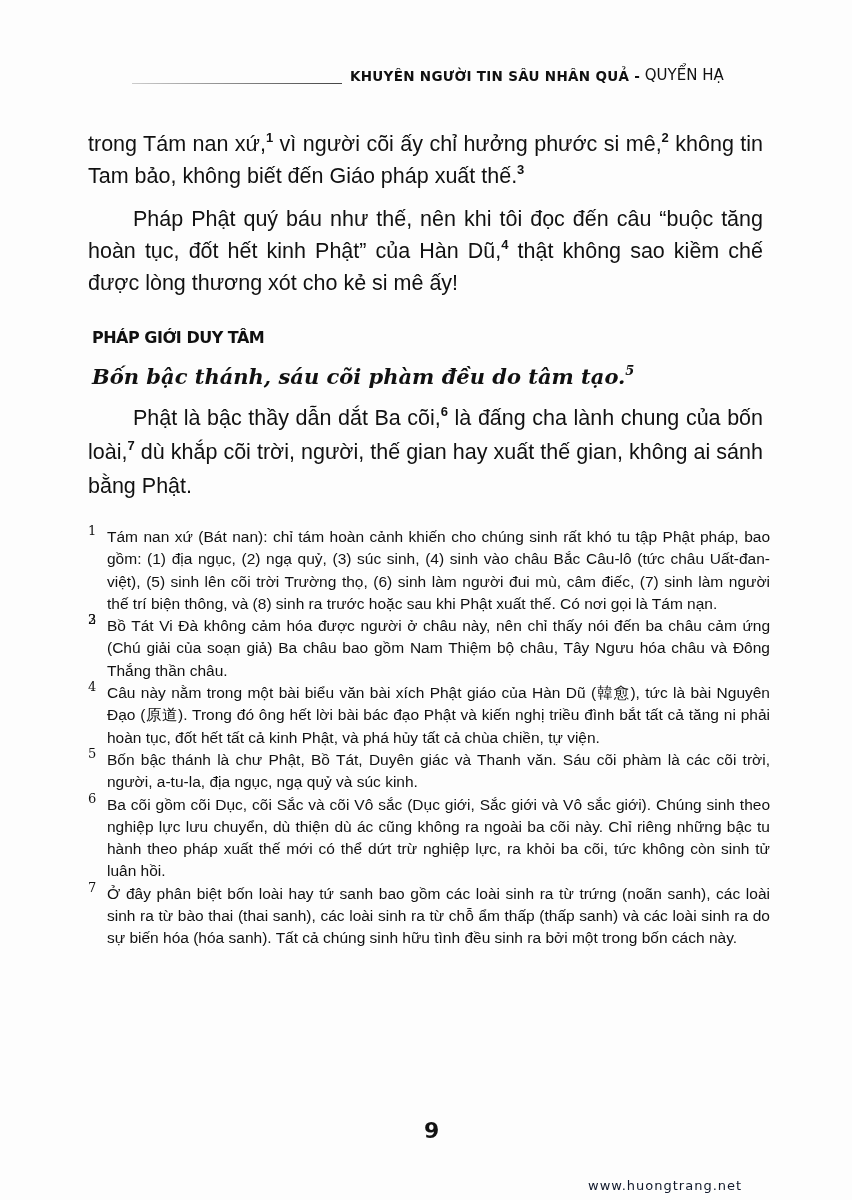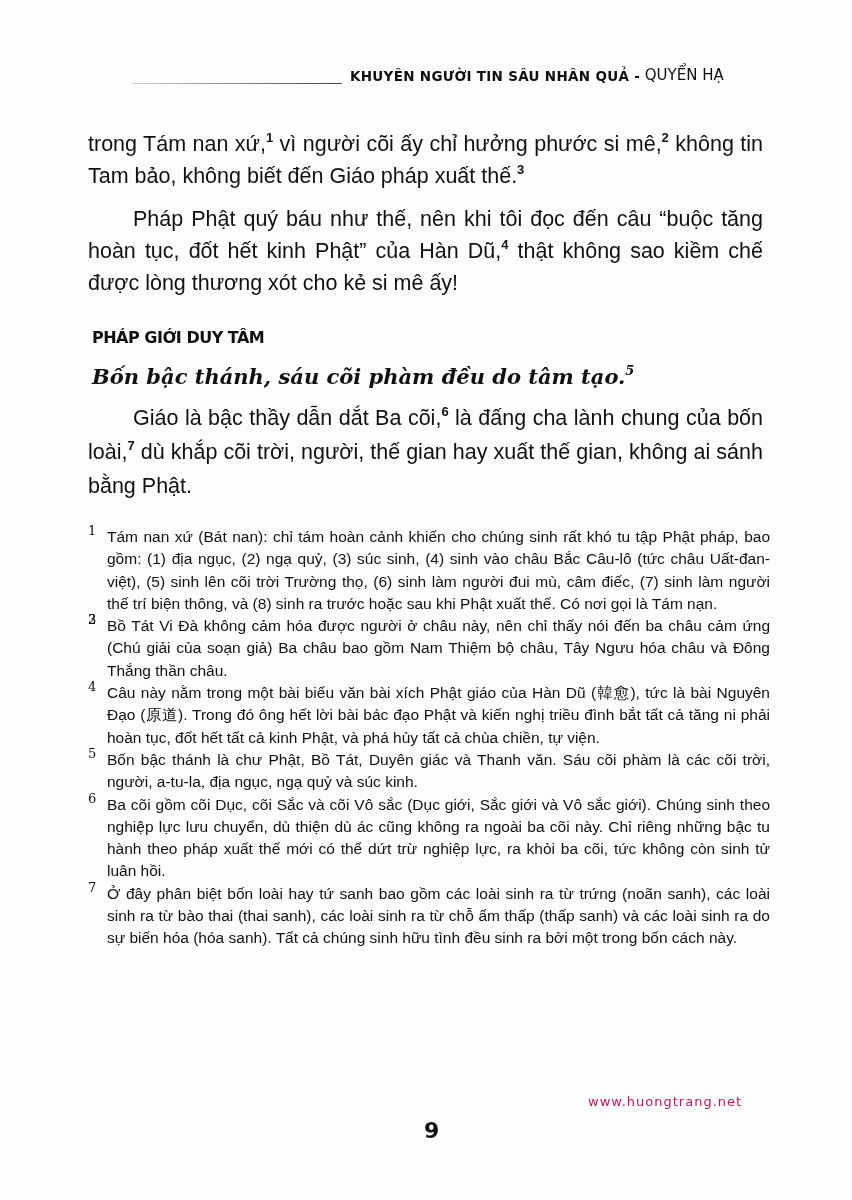--- a/index.html
+++ b/index.html
@@ -18,21 +18,21 @@
     sup { font-size: 13px; font-weight: bold; line-height: 0; vertical-align: 9px; }
     .p1 { top: 128px; }
     .p2 { top: 203px; }
     .heading { position: absolute; top: 328px; left: 92px; font-family: "DejaVu Sans", sans-serif; font-weight: bold; font-size: 16px; letter-spacing: -0.5px; }
     .subheading { position: absolute; top: 364px; left: 92px; font-family: "DejaVu Serif", serif; font-style: italic; font-weight: bold; font-size: 21px; }
     .p3 { top: 401px; line-height: 34px; }
     .footnotes { position: absolute; top: 526px; left: 88px; width: 682px; font-family: "Liberation Sans", sans-serif; font-size: 15.5px; line-height: 22.3px; }
     .fn { position: relative; padding-left: 19px; text-align: justify; }
     .fn-num { position: absolute; left: 0; top: -6px; font-family: "DejaVu Serif", serif; font-size: 13px; }
     .footer-page { position: absolute; top: 1118px; left: 424px; font-family: "DejaVu Sans", sans-serif; font-weight: bold; font-size: 22px; }
-    .footer-url { position: absolute; top: 1094px; left: 588px; font-family: "DejaVu Sans", sans-serif; font-size: 13px; letter-spacing: 1px; color: #be185d; }
+    .footer-url { position: absolute; top: 1178px; left: 588px; font-family: "DejaVu Sans", sans-serif; font-size: 13px; letter-spacing: 1px; color: #0f172a; }
   </style>
 </head>
 <body>
 
 <div class="header">
   <div class="header-rule"></div>
   <span class="header-title">KHUYÊN NGƯỜI TIN SÂU NHÂN QUẢ</span>
   <span class="header-sep">-</span>
   <span class="header-sub">QUYỂN HẠ</span>
 </div>
@@ -45,21 +45,21 @@
   <p class="indent"><span>Pháp Phật quý báu như thế, nên khi tôi đọc đến câu “buộc tăng hoàn tục, đốt hết kinh Phật” của Hàn Dũ,</span><sup>4</sup><span> thật không sao kiềm chế được lòng thương xót cho kẻ si mê ấy!</span></p>
 </div>
 
 <div class="heading">PHÁP GIỚI DUY TÂM</div>
 
 <div class="subheading">
   <span>Bốn bậc thánh, sáu cõi phàm đều do tâm tạo.</span><sup>5</sup>
 </div>
 
 <div class="body-text p3">
-  <p class="indent"><span>Giáo là bậc thầy dẫn dắt Ba cõi,</span><sup>6</sup><span> là đấng cha lành chung của bốn loài,</span><sup>7</sup><span> dù khắp cõi trời, người, thế gian hay xuất thế gian, không ai sánh bằng Phật.</span></p>
+  <p class="indent"><span>Phật là bậc thầy dẫn dắt Ba cõi,</span><sup>6</sup><span> là đấng cha lành chung của bốn loài,</span><sup>7</sup><span> dù khắp cõi trời, người, thế gian hay xuất thế gian, không ai sánh bằng Phật.</span></p>
 </div>
 
 <div class="footnotes">
   <div class="fn"><span class="fn-num">1</span><span>Tám nan xứ (Bát nan): chỉ tám hoàn cảnh khiến cho chúng sinh rất khó tu tập Phật pháp, bao gồm: (1) địa ngục, (2) ngạ quỷ, (3) súc sinh, (4) sinh vào châu Bắc Câu-lô (tức châu Uất-đan-việt), (5) sinh lên cõi trời Trường thọ, (6) sinh làm người đui mù, câm điếc, (7) sinh làm người thế trí biện thông, và (8) sinh ra trước hoặc sau khi Phật xuất thế. Có nơi gọi là Tám nạn.</span></div>
   <div class="fn"><span class="fn-num">2</span></div>
   <div class="fn"><span class="fn-num">3</span><span>Bồ Tát Vi Đà không cảm hóa được người ở châu này, nên chỉ thấy nói đến ba châu cảm ứng (Chú giải của soạn giả) Ba châu bao gồm Nam Thiệm bộ châu, Tây Ngưu hóa châu và Đông Thắng thần châu.</span></div>
   <div class="fn"><span class="fn-num">4</span><span>Câu này nằm trong một bài biểu văn bài xích Phật giáo của Hàn Dũ (韓愈), tức là bài Nguyên Đạo (原道). Trong đó ông hết lời bài bác đạo Phật và kiến nghị triều đình bắt tất cả tăng ni phải hoàn tục, đốt hết tất cả kinh Phật, và phá hủy tất cả chùa chiền, tự viện.</span></div>
   <div class="fn"><span class="fn-num">5</span><span>Bốn bậc thánh là chư Phật, Bồ Tát, Duyên giác và Thanh văn. Sáu cõi phàm là các cõi trời, người, a-tu-la, địa ngục, ngạ quỷ và súc kinh.</span></div>
   <div class="fn"><span class="fn-num">6</span><span>Ba cõi gồm cõi Dục, cõi Sắc và cõi Vô sắc (Dục giới, Sắc giới và Vô sắc giới). Chúng sinh theo nghiệp lực lưu chuyển, dù thiện dù ác cũng không ra ngoài ba cõi này. Chỉ riêng những bậc tu hành theo pháp xuất thế mới có thể dứt trừ nghiệp lực, ra khỏi ba cõi, tức không còn sinh tử luân hồi.</span></div>
   <div class="fn"><span class="fn-num">7</span><span>Ở đây phân biệt bốn loài hay tứ sanh bao gồm các loài sinh ra từ trứng (noãn sanh), các loài sinh ra từ bào thai (thai sanh), các loài sinh ra từ chỗ ẩm thấp (thấp sanh) và các loài sinh ra do sự biến hóa (hóa sanh). Tất cả chúng sinh hữu tình đều sinh ra bởi một trong bốn cách này.</span></div>

